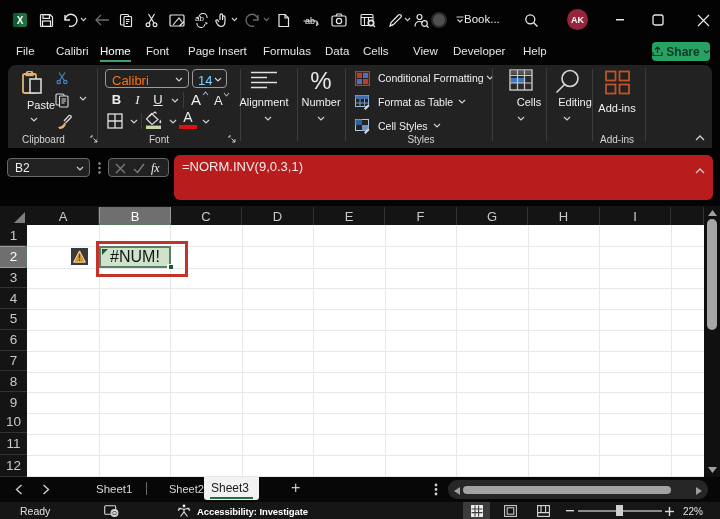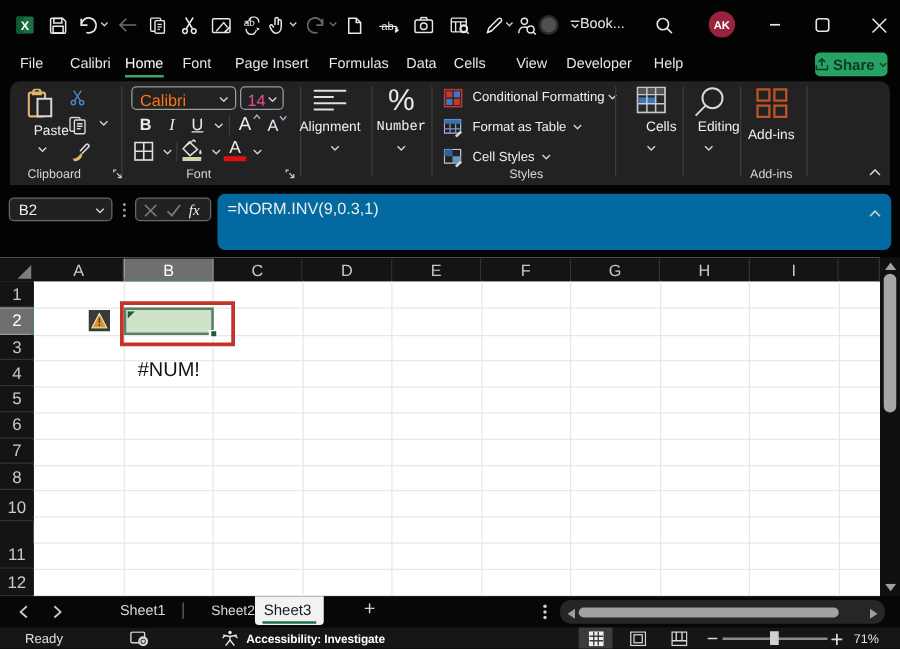--- a/index.html
+++ b/index.html
@@ -241,21 +241,21 @@
     </svg>
     <div class="rsep" style="left:89px;"></div>
 
     <div class="abs" style="left:97px; top:4px; width:84px; height:19px; background:#222222; border:1px solid #9a9a9a; border-radius:4px;">
       <span style="position:absolute; left:6px; top:2.5px; font-size:13px; color:#f97316;">Calibri</span>
       <svg style="position:absolute; right:5px; top:7px;" width="8" height="5" viewBox="0 0 8 5" fill="none" stroke="#d0d0d0" stroke-width="1.2">
           <path d="M1 1 L4 4 L7 1"></path>
         </svg>
     </div>
     <div class="abs" style="left:184px; top:4px; width:35px; height:19px; background:#222222; border:1px solid #9a9a9a; border-radius:4px;">
-      <span style="position:absolute; left:5px; top:2.5px; font-size:13px; color:#ec4899;">14</span>
+      <span style="position:absolute; left:5px; top:2.5px; font-size:13px; color:#7dd3fc;">14</span>
       <svg style="position:absolute; right:4px; top:7px;" width="8" height="5" viewBox="0 0 8 5" fill="none" stroke="#d0d0d0" stroke-width="1.2">
           <path d="M1 1 L4 4 L7 1"></path>
         </svg>
     </div>
     <div class="abs" style="left:102.5px; top:27px; width:12px; font-size:13px; font-weight:bold; color:#ececec; text-align:center;">B</div>
     <div class="abs" style="left:123.5px; top:27px; width:12px; font-size:13px; font-style:italic; font-family:'Liberation Serif',serif; color:#ececec; text-align:center;">I</div>
     <div class="abs" style="left:144px; top:27px; width:12px; font-size:13px; text-decoration:underline; color:#ececec; text-align:center;">U</div>
     <svg class="abs" style="left:163px; top:33px;" width="8" height="5" viewBox="0 0 8 5" fill="none" stroke="#d0d0d0" stroke-width="1.2">
         <path d="M1 1 L4 4 L7 1"></path>
       </svg>
@@ -302,21 +302,21 @@
     <svg class="abs" style="left:242px; top:6px;" width="28" height="20" viewBox="0 0 28 20" fill="none" stroke="#e0e0e0" stroke-width="1.6">
       <path d="M1 1.5 H27 M1 6.5 H17 M1 11.5 H27 M1 16.5 H17"></path>
     </svg>
     <div class="abs" style="left:226px; top:31px; width:60px; text-align:center; font-size:11px; color:#f0f0f0;">Alignment</div>
     <svg class="abs" style="left:256px; top:51px;" width="8" height="5" viewBox="0 0 8 5" fill="none" stroke="#d0d0d0" stroke-width="1.2">
         <path d="M1 1 L4 4 L7 1"></path>
       </svg>
     <div class="rsep" style="left:289px;"></div>
 
     <div class="abs" style="left:298px; top:2px; width:30px; text-align:center; font-size:24px; color:#e8e8e8;">%</div>
-    <div class="abs" style="left:283px; top:31px; width:60px; text-align:center; font-size:11px; color:#f0f0f0;font-family:Liberation Mono, monospace;">Number</div>
+    <div class="abs" style="left:283px; top:31px; width:60px; text-align:center; font-size:11px; color:#f0f0f0;">Number</div>
     <svg class="abs" style="left:309px; top:51px;" width="8" height="5" viewBox="0 0 8 5" fill="none" stroke="#d0d0d0" stroke-width="1.2">
         <path d="M1 1 L4 4 L7 1"></path>
       </svg>
     <div class="rsep" style="left:337px;"></div>
 
     <svg class="abs" style="left:347px; top:6px;" width="15" height="15" viewBox="0 0 15 15">
       <rect x="0.5" y="0.5" width="14" height="14" fill="#222" stroke="#c0392b" stroke-width="1.6"></rect>
       <rect x="2" y="2" width="5" height="5" fill="#c03a30"></rect>
       <rect x="8" y="2" width="5" height="5" fill="#4472c4"></rect>
       <rect x="2" y="8" width="5" height="5" fill="#4472c4"></rect>
@@ -399,21 +399,21 @@
       </svg>
     <div class="fbox" style="left:108px; top:10px; width:61px; height:19px;">
       <svg style="position:absolute; left:6px; top:4px;" width="11" height="11" viewBox="0 0 11 11" fill="none" stroke="#7a7a7a" stroke-width="1.4">
           <path d="M1 1 L10 10 M10 1 L1 10"></path>
         </svg>
       <svg style="position:absolute; left:24px; top:4px;" width="12" height="11" viewBox="0 0 12 11" fill="none" stroke="#7a7a7a" stroke-width="1.4">
           <path d="M1 6 L4.5 9.5 L11 1"></path>
         </svg>
       <span style="position:absolute; left:42px; top:2px; font-size:12px; font-style:italic; font-family:'Liberation Serif',serif; color:#f0f0f0;">fx</span>
     </div>
-    <div class="fbox" style="left:174px; top:7px; width:539px; height:45px; background:#0369a1; border:none; border-radius:6px;">
+    <div class="fbox" style="left:174px; top:7px; width:539px; height:45px; background:#b91c1c; border:none; border-radius:6px;">
       <span style="position:absolute; left:8px; top:4px; font-size:13px; color:#ececec;">=NORM.INV(9,0.3,1)</span>
       <svg style="position:absolute; right:8px; top:13px;" width="10" height="6" viewBox="0 0 10 6" fill="none" stroke="#d0d0d0" stroke-width="1.3">
           <path d="M1 5 L5 1 L9 5"></path>
         </svg>
     </div>
   </div>
 
   <div id="grid" class="abs">
 
     <div class="abs" style="left:0; top:0; width:704px; height:19px; background:#141414;"></div>
@@ -437,21 +437,21 @@
     <div class="abs" style="left:0; top:19px; width:27px; height:252px; background:#141414;"></div>
     <div class="rowhead" style="top:19px;  height:21px;">1</div>
     <div class="rowhead" style="top:40px;  height:21.5px; background:#6f6f6f; color:#fff; border-top:1px solid #9a9a9a; border-bottom:1px solid #9a9a9a;">2</div>
     <div class="rowhead" style="top:61.5px;  height:20.8px;">3</div>
     <div class="rowhead" style="top:82.3px;  height:20.8px;">4</div>
     <div class="rowhead" style="top:103.1px; height:20.8px;">5</div>
     <div class="rowhead" style="top:123.9px; height:20.8px;">6</div>
     <div class="rowhead" style="top:144.7px; height:20.8px;">7</div>
     <div class="rowhead" style="top:165.5px; height:20.8px;">8</div>
     <div class="rowhead" style="top:186.3px; height:20.8px;">9</div>
-    <div class="rowhead" style="top:190px; height:20.8px;">10</div>
+    <div class="rowhead" style="top:206px; height:20.8px;">10</div>
     <div class="rowhead" style="top:227.9px; height:20.8px;">11</div>
     <div class="rowhead" style="top:248.7px; height:22.3px;">12</div>
     <div class="abs" style="left:25px; top:40px; width:2px; height:21.5px; background:#5c7a64;"></div>
 
     <div class="gvline" style="left:99px;  top:19px; height:252px;"></div>
     <div class="gvline" style="left:170px; top:19px; height:252px;"></div>
     <div class="gvline" style="left:242px; top:19px; height:252px;"></div>
     <div class="gvline" style="left:313px; top:19px; height:252px;"></div>
     <div class="gvline" style="left:385px; top:19px; height:252px;"></div>
     <div class="gvline" style="left:456px; top:19px; height:252px;"></div>
@@ -477,21 +477,21 @@
           <path d="M6.5 0.8 L12.4 12.2 H0.6 Z" fill="#d9952f" stroke="#eedfae" stroke-width="1"></path>
           <rect x="5.9" y="4.2" width="1.2" height="4.2" fill="#5a3c10"></rect>
           <rect x="5.9" y="9.4" width="1.2" height="1.4" fill="#5a3c10"></rect>
         </svg>
     </div>
 
     <div class="abs" style="left:99px; top:40px; width:72px; height:21.5px; background:#cfe3cb; border:2.3px solid #5c7d66;"></div>
     <svg class="abs" style="left:101.5px; top:42.5px;" width="6" height="6" viewBox="0 0 6 6">
         <path d="M0 0 L6 0 L0 6 Z" fill="#1c5c32"></path>
       </svg>
-    <div class="abs" style="left:99px; top:42px; width:72px; text-align:center; font-size:16px; color:#151515;margin-top:40px;">#NUM!</div>
+    <div class="abs" style="left:99px; top:42px; width:72px; text-align:center; font-size:16px; color:#151515;">#NUM!</div>
     <div class="abs" style="left:167.4px; top:58.2px; width:6px; height:6px; background:#fff;"></div>
     <div class="abs" style="left:168.5px; top:59.2px; width:4.2px; height:4.2px; background:#1c5c32;"></div>
 
     <div class="abs" style="left:96px; top:34.5px; width:92px; height:36.5px; border:3.2px solid #c2342a;"></div>
   </div>
 
   <div class="abs" style="left:704px; top:206px; width:16px; height:271px; background:#101010;">
     <svg style="position:absolute; left:4px; top:4px;" width="9" height="6" viewBox="0 0 9 6">
         <path d="M4.5 0 L9 6 H0 Z" fill="#a0a0a0"></path>
       </svg>
@@ -566,16 +566,16 @@
 
     <svg style="position:absolute; left:566px; top:8px;" width="8" height="2" viewBox="0 0 8 2">
         <rect width="8" height="1.4" fill="#d8d8d8"></rect>
       </svg>
     <div style="position:absolute; left:578px; top:8px; width:84px; height:1.5px; background:#8a8a8a;"></div>
     <div style="position:absolute; left:616px; top:3px; width:7px; height:11px; background:#cfcfcf;"></div>
     <svg style="position:absolute; left:665px; top:5px;" width="9" height="9" viewBox="0 0 9 9">
         <rect y="3.8" width="9" height="1.4" fill="#d8d8d8"></rect>
         <rect x="3.8" width="1.4" height="9" fill="#d8d8d8"></rect>
       </svg>
-    <span style="position:absolute; left:683px; top:3.5px; font-size:10px;">71%</span>
+    <span style="position:absolute; left:683px; top:3.5px; font-size:10px;">22%</span>
   </div>
 
 </div>
 
 </body></html>

